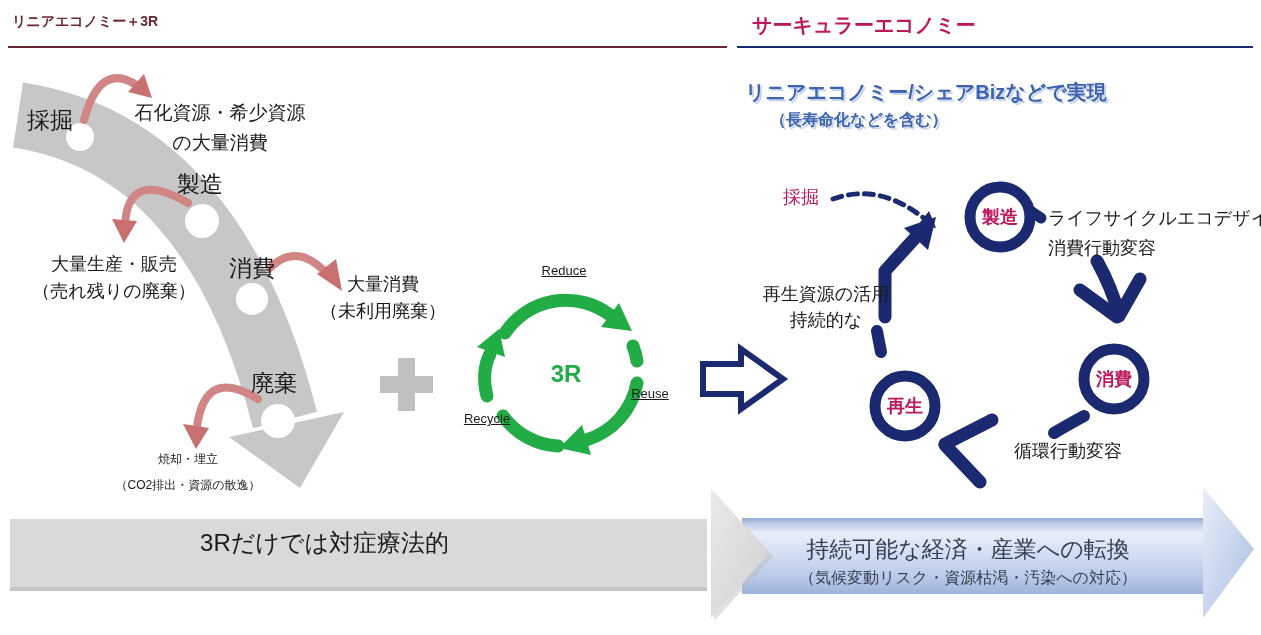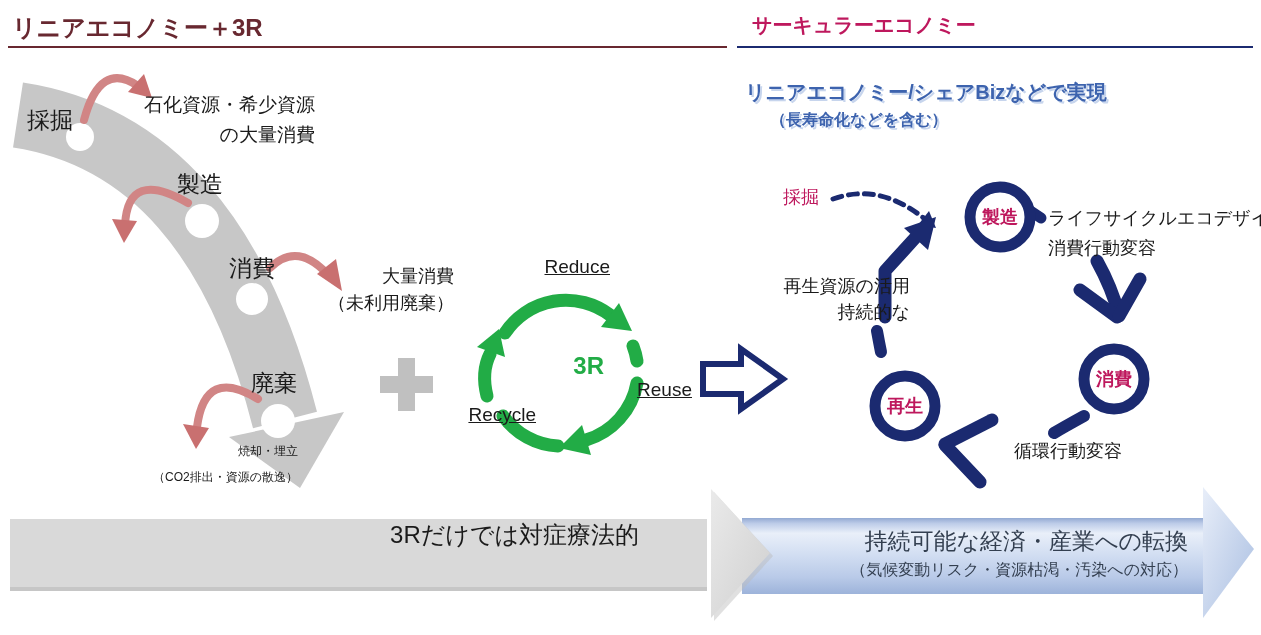--- a/index.html
+++ b/index.html
@@ -2,29 +2,29 @@
 <html><head>
 <meta charset="utf-8">
 <style>
   html,body{margin:0;padding:0;background:#fff;}
   #stage{
     position:relative;width:1261px;height:635px;background:#fff;overflow:hidden;
     font-family:"Liberation Sans","DejaVu Sans",sans-serif;color:#1a1a1a;
   }
   #shapes{position:absolute;left:0;top:0;z-index:1;}
   .lbl{position:absolute;z-index:2;white-space:nowrap;line-height:1.25;}
-  .ctr{text-align:right;white-space:normal;}
+  .ctr{text-align:center;white-space:normal;margin-top:8px;}
   .maroon{color:#682830;}
   .navy{color:#be185d;}
   .green{color:#22AC46;}
   .rule{position:absolute;height:2px;z-index:2;}
   .headline{color:#3D63AE;font-weight:bold;text-shadow:2px 2px 0 #C7D5ED;}
   .stage-lbl{font-size:23px;}
   .leak-lbl{font-size:18px;line-height:27px;}
-  .cyc-lbl{font-size:19px;text-decoration:underline;}
+  .cyc-lbl{font-size:13px;text-decoration:underline;}
   .node-lbl{font-size:18px;font-weight:bold;width:60px;text-align:center;}
   .ann-lbl{font-size:18px;}
   .banner1{font-size:24px;}
   .blue-banner-text{color:#333F50;}
 </style>
 </head>
 <body>
 
 <div id="stage">
 
@@ -133,36 +133,40 @@
       <polygon points="1203,487 1254,549 1203,618" fill="url(#gBlueChev)"></polygon>
     </g>
     <g>
       <rect x="10" y="519" width="697" height="72" fill="#D9D9D9"></rect>
       <rect x="10" y="587" width="697" height="4" fill="#C6C6C6"></rect>
       <polygon points="714,492 773,556 714,621" fill="#BBBBBB" opacity="0.45"></polygon>
       <polygon points="711,489 770,553 711,618" fill="url(#gGrayChev)"></polygon>
     </g>
   </svg>
 
-  <div class="lbl maroon" style="left:12px;top:13px;font-size:24px;font-weight:bold;">リニアエコノミー＋3R</div>
+  <div class="lbl maroon" style="left:12px;top:13px;font-size:14px;font-weight:bold;">リニアエコノミー＋3R</div>
   <div class="rule" style="left:8px;top:46px;width:719px;background:#682830;"></div>
 
   <div class="lbl navy" style="left:752px;top:13px;font-size:20px;font-weight:bold;">サーキュラーエコノミー</div>
   <div class="rule" style="left:737px;top:46px;width:516px;background:#1B2A70;"></div>
 
   <div class="lbl headline" style="left:745px;top:80px;font-size:20px;">リニアエコノミー/シェアBizなどで実現</div>
   <div class="lbl headline" style="left:770px;top:110px;font-size:16px;">（長寿命化などを含む）</div>
 
   <div class="lbl stage-lbl" style="left:27px;top:106px;">採掘</div>
   <div class="lbl ctr" style="left:125px;top:90px;width:190px;font-size:19px;line-height:30px;">
     <div>石化資源・希少資源</div>
     <div>の大量消費</div>
   </div>
 
   <div class="lbl stage-lbl" style="left:177px;top:170px;">製造</div>
+  <div class="lbl ctr leak-lbl" style="left:28px;top:243px;width:172px;">
+    <div>大量生産・販売</div>
+    <div>（売れ残りの廃棄）</div>
+  </div>
 
   <div class="lbl stage-lbl" style="left:229px;top:254px;">消費</div>
   <div class="lbl ctr leak-lbl" style="left:312px;top:263px;width:142px;">
     <div>大量消費</div>
     <div>（未利用廃棄）</div>
   </div>
 
   <div class="lbl stage-lbl" style="left:251px;top:369px;">廃棄</div>
   <div class="lbl ctr leak-lbl" style="left:78px;top:438px;width:220px;font-size:12px;line-height:26px;">
     <div>焼却・埋立</div>

